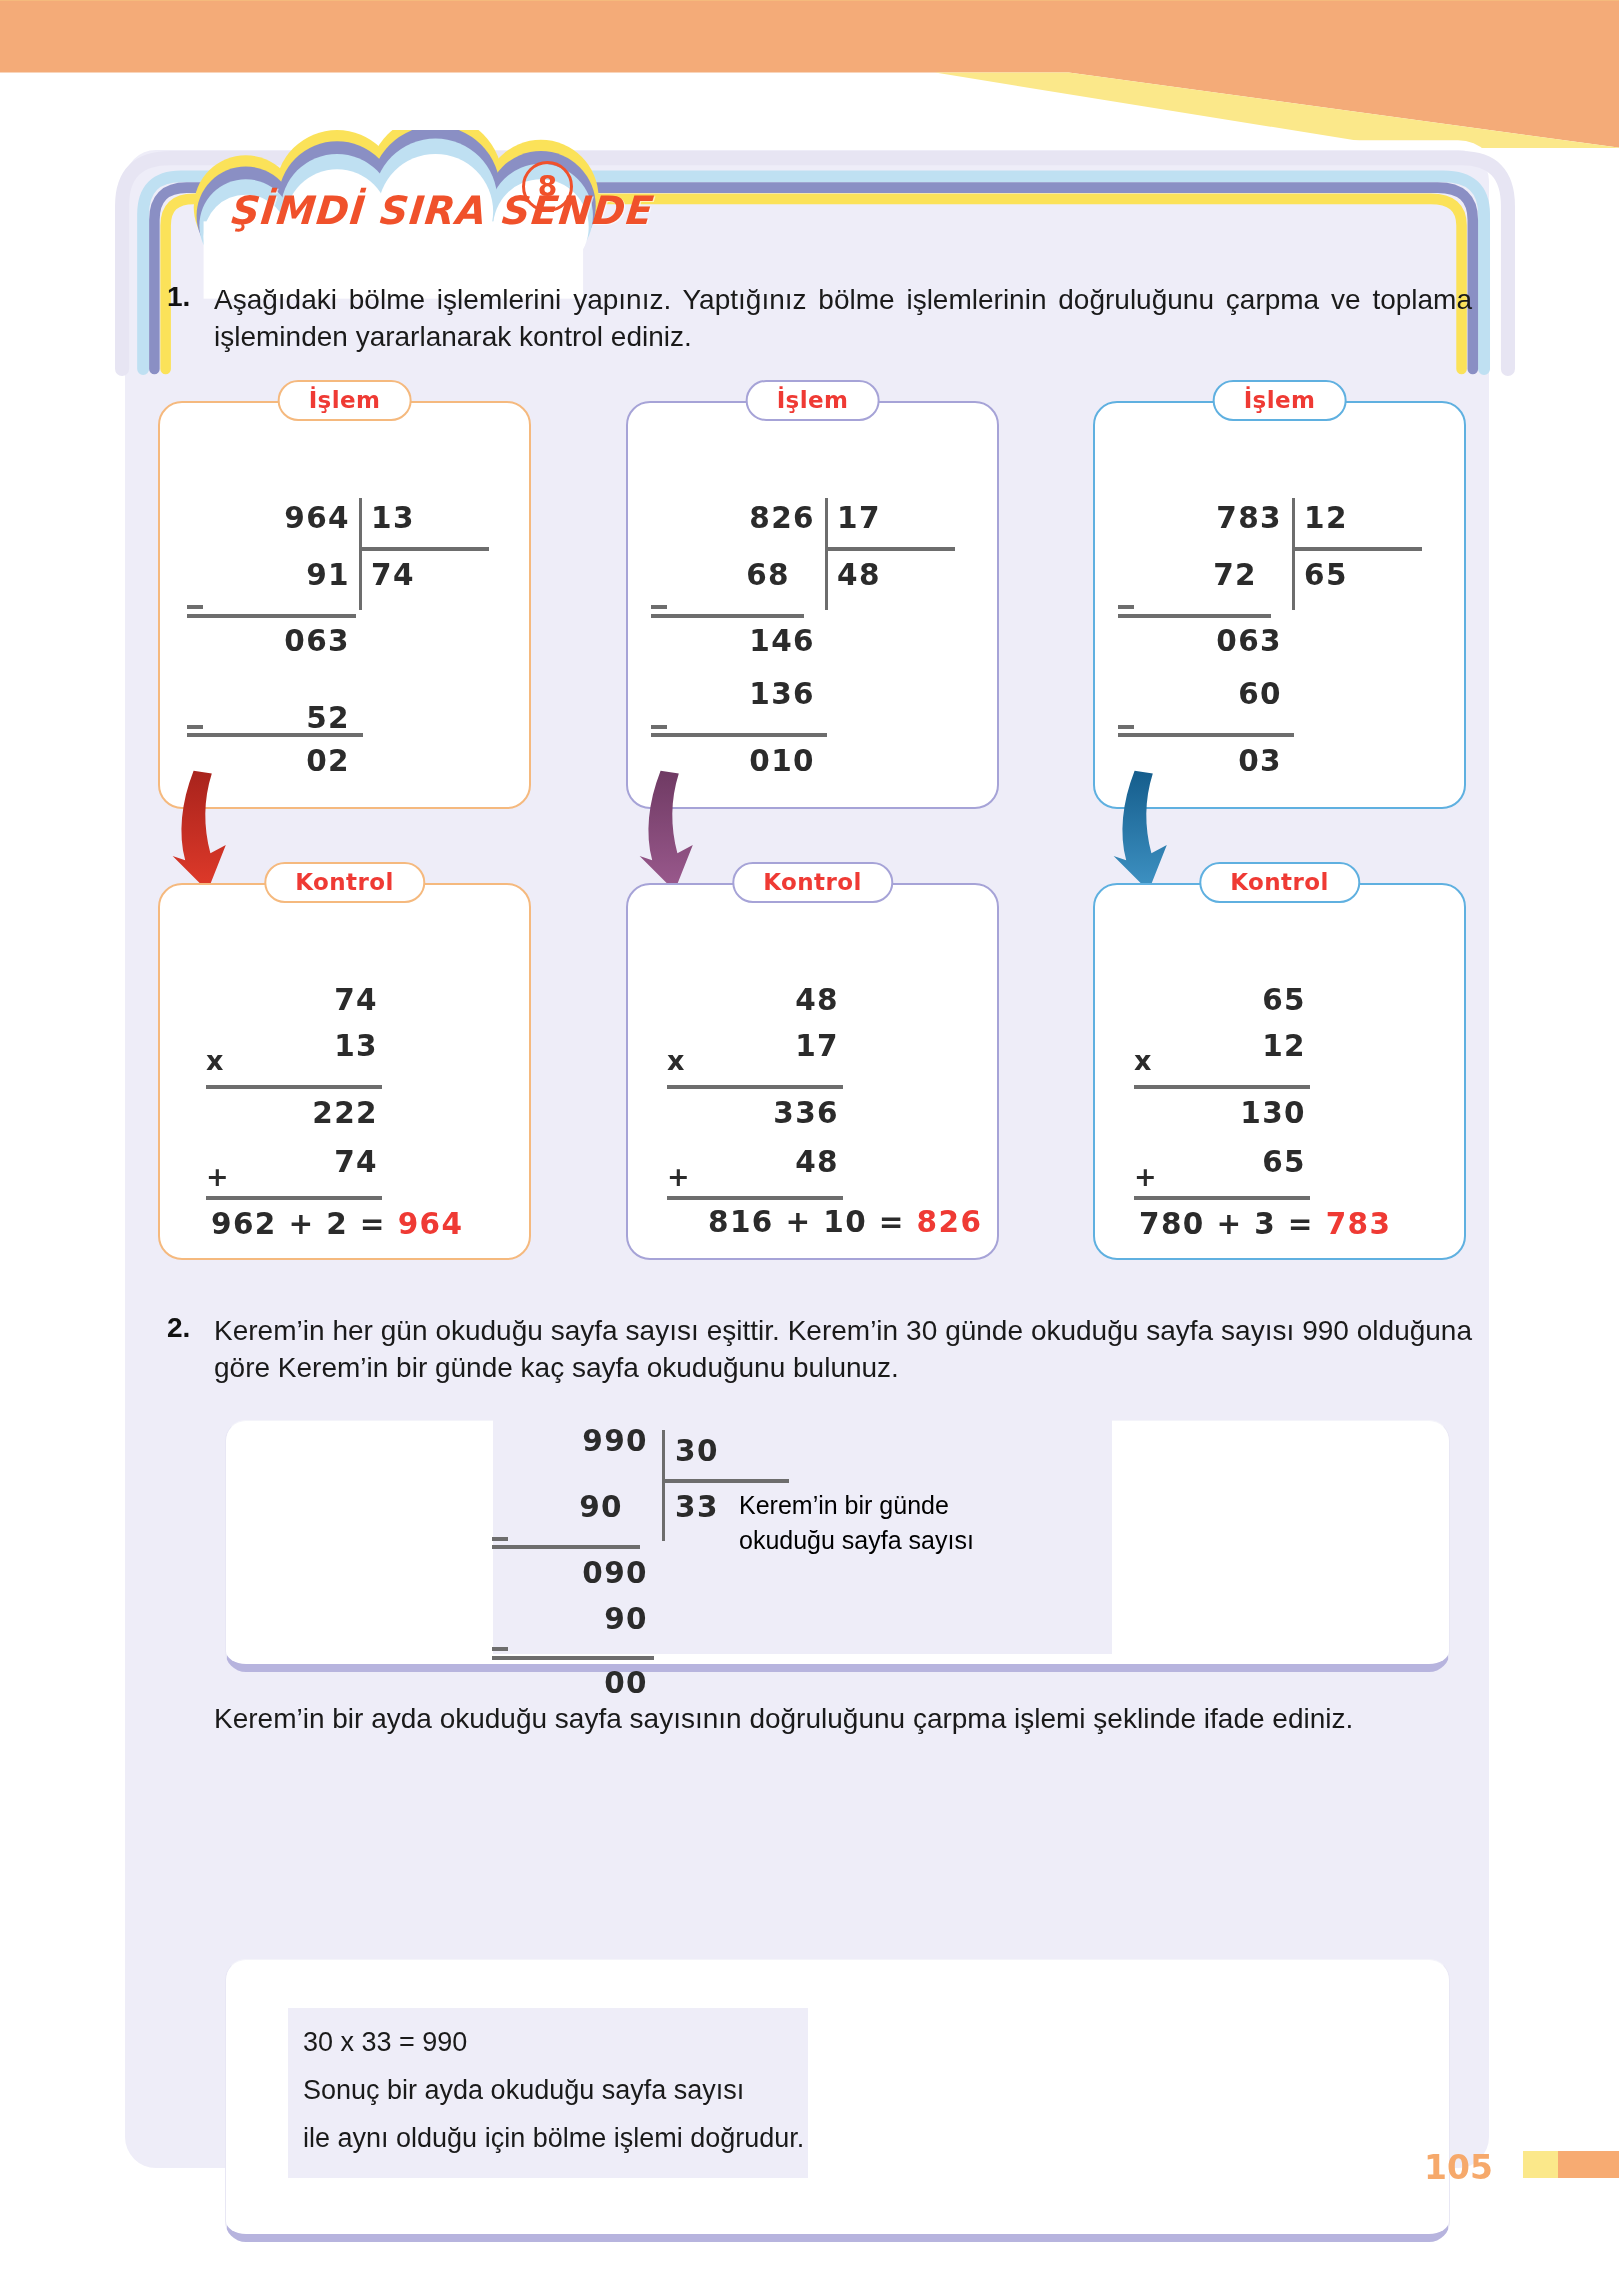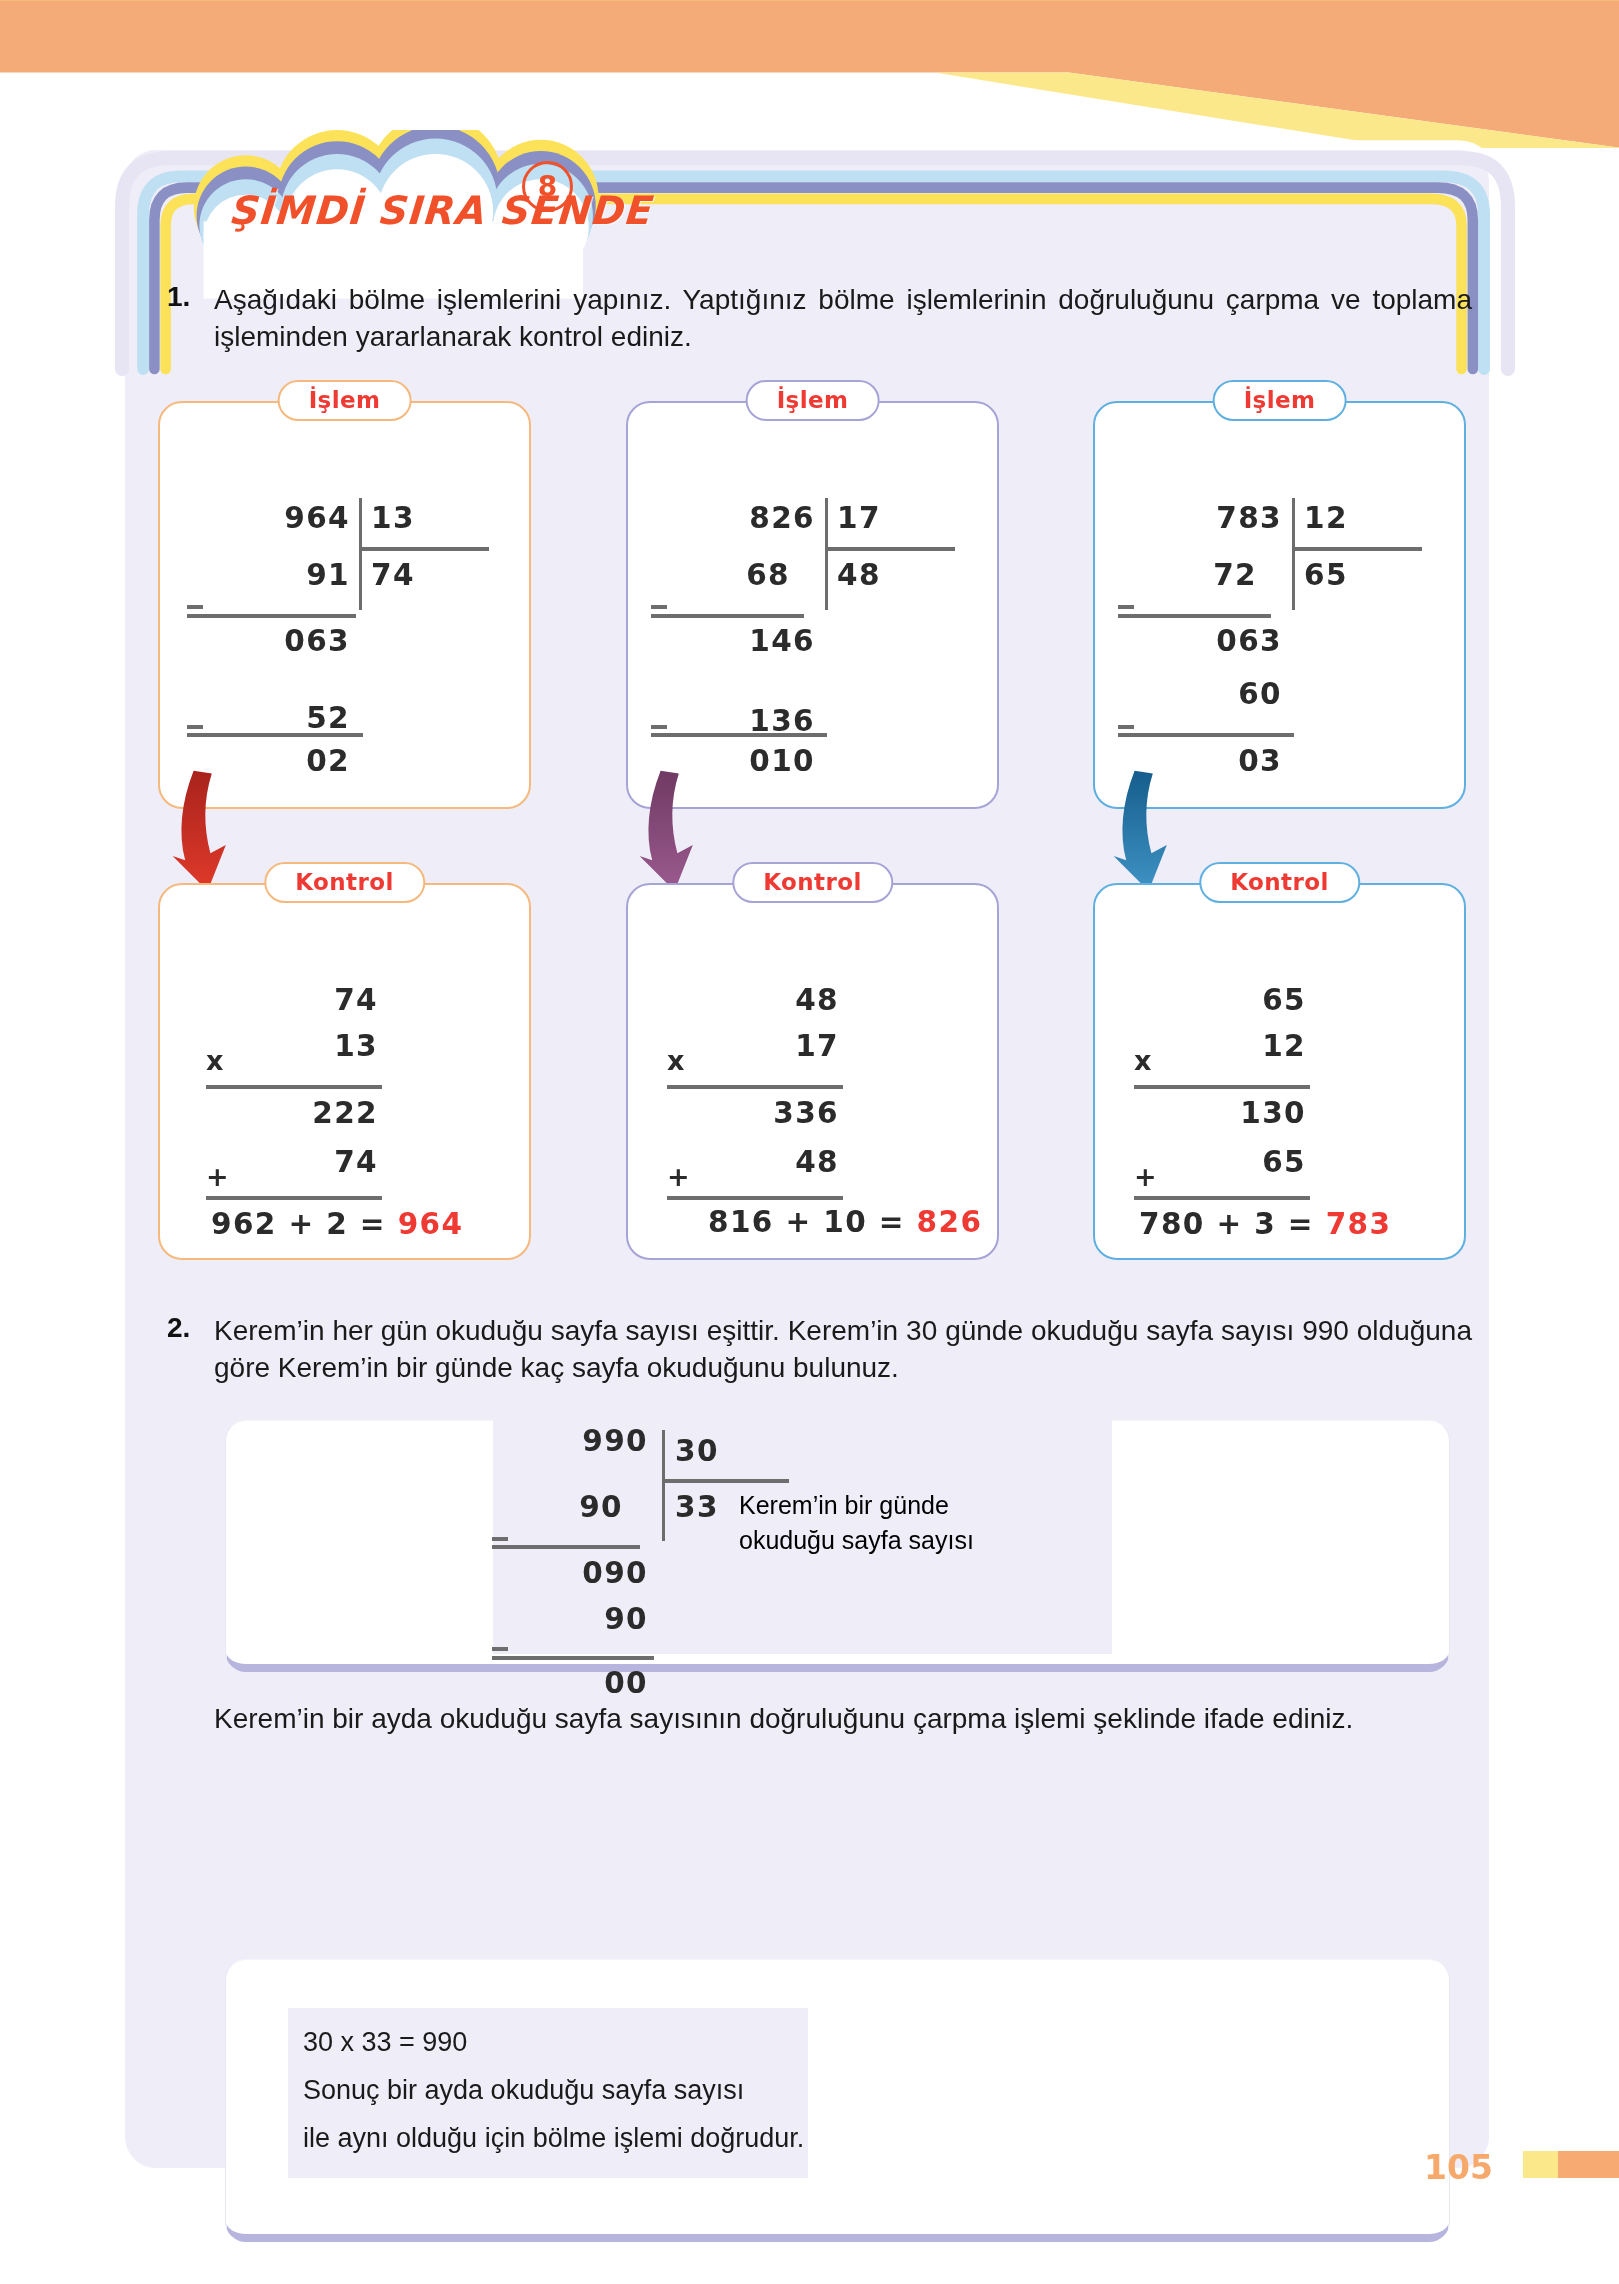--- a/index.html
+++ b/index.html
@@ -342,21 +342,21 @@
   <div class="div-wrap" style="left:0; top:0; width:100%; height:100%;">
     <div class="d-left" style="left:39px;  top:98px; width:148px;">826</div>
     <div class="d-right" style="left:209px; top:98px;">17</div>
     <div class="vline" style="left:197px; top:95px; height:112px;"></div>
     <div class="hline" style="left:197px; top:144px; width:130px;"></div>
     <div class="d-left" style="left:39px;  top:155px; width:123px;">68</div>
     <div class="d-right" style="left:209px; top:155px;">48</div>
     <div class="minus" style="left:23px;  top:202px;"></div>
     <div class="hline" style="left:23px;  top:211px; width:153px;"></div>
     <div class="d-left" style="left:39px;  top:221px; width:148px;">146</div>
-    <div class="d-left" style="left:39px;  top:274px; width:148px;margin-top:27px;">136</div>
+    <div class="d-left" style="left:39px;  top:274px; width:148px;">136</div>
     <div class="minus" style="left:23px;  top:322px;"></div>
     <div class="hline" style="left:23px;  top:330px; width:176px;"></div>
     <div class="d-left" style="left:39px;  top:341px; width:148px;">010</div>
   </div>
 </div>
 
 <svg class="arrow-svg" style="left:634px; top:766px; width:98px; height:127px;" viewBox="0 0 140 180">
   <defs>
       <linearGradient id="ag2" x1="0" y1="0" x2="0" y2="1">
     <stop offset="0%" stop-color="#6f3a63"></stop>

